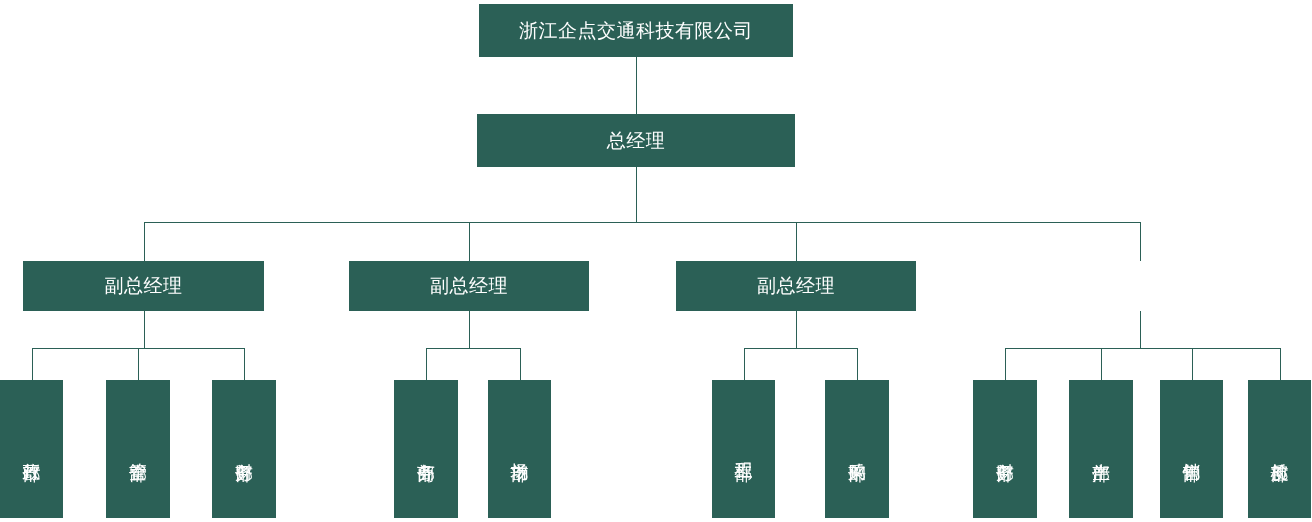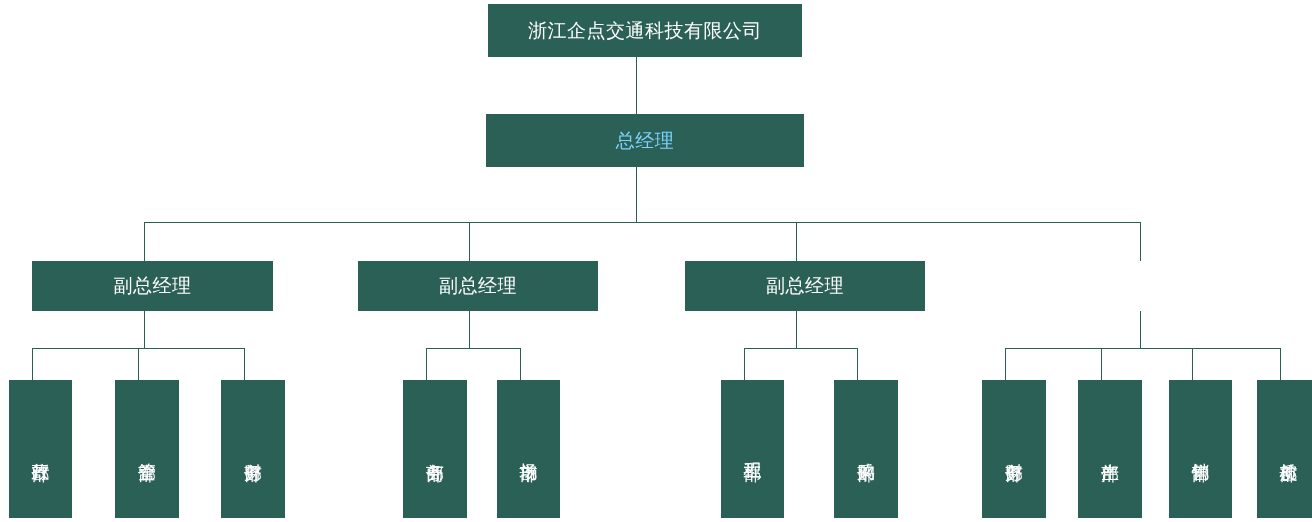--- a/index.html
+++ b/index.html
@@ -20,21 +20,20 @@
     display: flex;
     align-items: center;
     justify-content: center;
     color: #ffffff;
     font-size: 19px;
     font-weight: 400;
     letter-spacing: 0.5px;
     text-align: center;
     box-sizing: border-box;
     white-space: nowrap;
-    margin-left: 9px;
   }
   .node.vertical {
     writing-mode: vertical-rl;
     text-orientation: upright;
     font-size: 18px;
     letter-spacing: 0;
     line-height: 1;
   }
   .line {
     position: absolute;
@@ -66,21 +65,21 @@
     <div class="line" style="left: 744px; top: 348px; width: 114px; height: 1px; background: rgb(43, 96, 86);"></div>
     <div class="line" style="left: 744px; top: 348px; width: 1px; height: 32px; background: rgb(43, 96, 86);"></div>
     <div class="line" style="left: 857px; top: 348px; width: 1px; height: 32px; background: rgb(43, 96, 86);"></div>
     <div class="line" style="left: 1140px; top: 311px; width: 1px; height: 37px; background: rgb(43, 96, 86);"></div>
     <div class="line" style="left: 1005px; top: 348px; width: 276px; height: 1px; background: rgb(43, 96, 86);"></div>
     <div class="line" style="left: 1005px; top: 348px; width: 1px; height: 32px; background: rgb(43, 96, 86);"></div>
     <div class="line" style="left: 1101px; top: 348px; width: 1px; height: 32px; background: rgb(43, 96, 86);"></div>
     <div class="line" style="left: 1192px; top: 348px; width: 1px; height: 32px; background: rgb(43, 96, 86);"></div>
     <div class="line" style="left: 1280px; top: 348px; width: 1px; height: 32px; background: rgb(43, 96, 86);"></div>
     <div class="node" style="left: 479px; top: 4px; width: 314px; height: 53px; background: rgb(43, 96, 86); color: rgb(255, 255, 255);">浙江企点交通科技有限公司</div>
-    <div class="node" style="left: 477px; top: 114px; width: 318px; height: 53px; background: rgb(43, 96, 86); color: #7dd3fc;">总经理</div>
+    <div class="node" style="left: 477px; top: 114px; width: 318px; height: 53px; background: rgb(43, 96, 86); color: #ffffff;">总经理</div>
     <div class="node" style="left: 23px; top: 261px; width: 241px; height: 50px; background: rgb(43, 96, 86); color: rgb(255, 255, 255);">副总经理</div>
     <div class="node" style="left: 349px; top: 261px; width: 240px; height: 50px; background: rgb(43, 96, 86); color: rgb(255, 255, 255);">副总经理</div>
     <div class="node" style="left: 676px; top: 261px; width: 240px; height: 50px; background: rgb(43, 96, 86); color: rgb(255, 255, 255);">副总经理</div>
     <div class="node vertical" style="left: 0px; top: 380px; width: 63px; height: 138px; background: rgb(43, 96, 86); color: rgb(255, 255, 255);">行政部</div>
     <div class="node vertical" style="left: 106px; top: 380px; width: 64px; height: 138px; background: rgb(43, 96, 86); color: rgb(255, 255, 255);">企管部</div>
     <div class="node vertical" style="left: 212px; top: 380px; width: 64px; height: 138px; background: rgb(43, 96, 86); color: rgb(255, 255, 255);">财务部</div>
     <div class="node vertical" style="left: 394px; top: 380px; width: 64px; height: 138px; background: rgb(43, 96, 86); color: rgb(255, 255, 255);">商务部</div>
     <div class="node vertical" style="left: 488px; top: 380px; width: 63px; height: 138px; background: rgb(43, 96, 86); color: rgb(255, 255, 255);">市场部</div>
     <div class="node vertical" style="left: 712px; top: 380px; width: 63px; height: 138px; background: rgb(43, 96, 86); color: rgb(255, 255, 255);">工程部</div>
     <div class="node vertical" style="left: 825px; top: 380px; width: 64px; height: 138px; background: rgb(43, 96, 86); color: rgb(255, 255, 255);">采购部</div>

